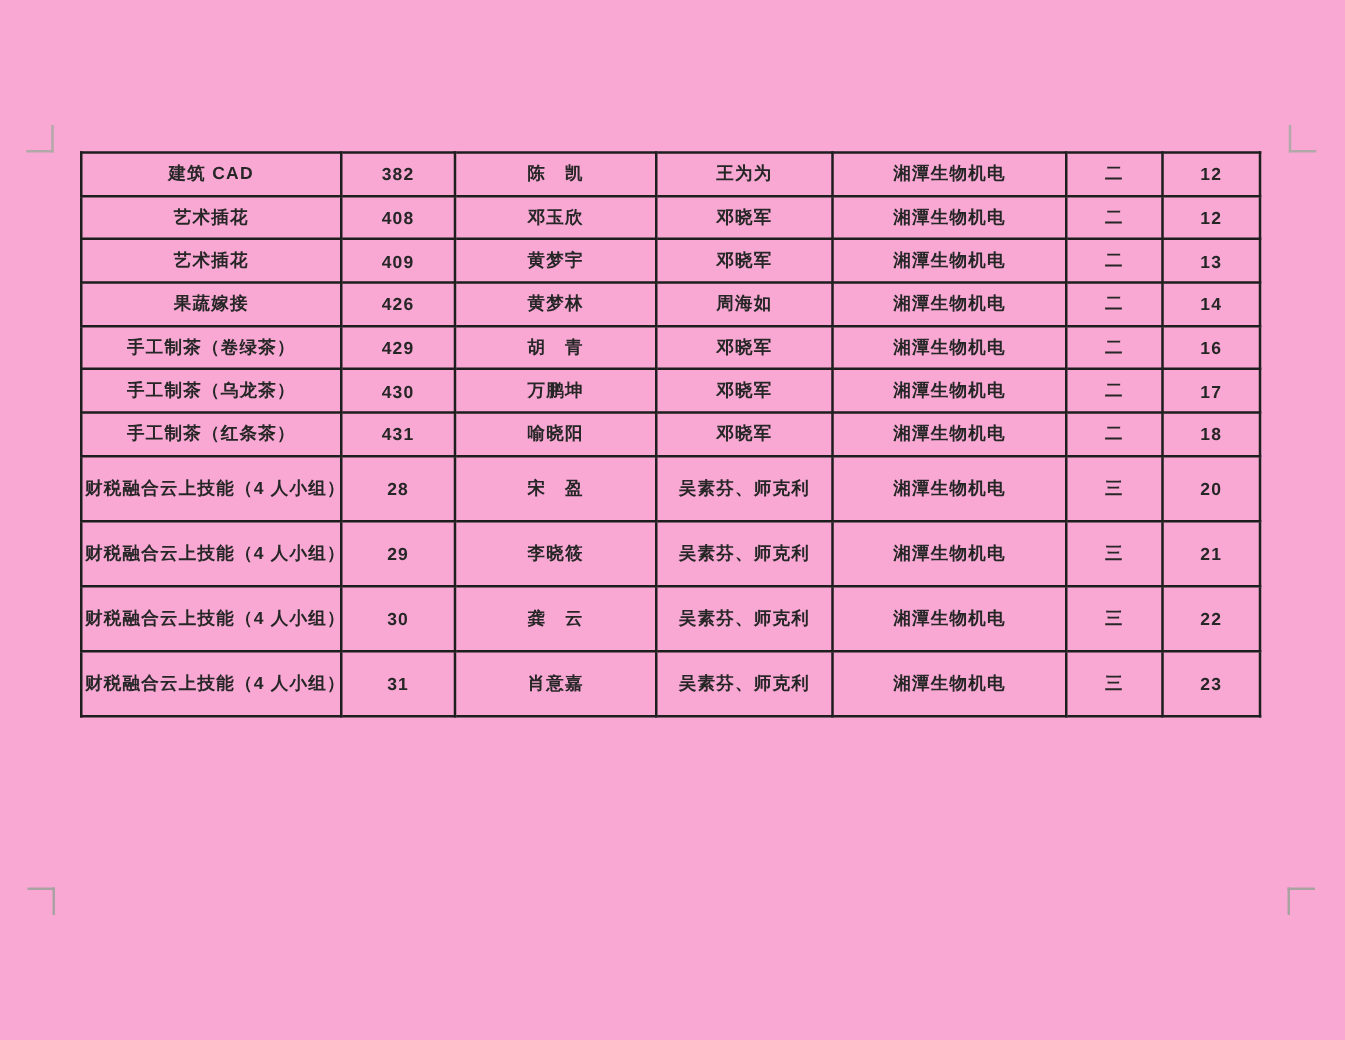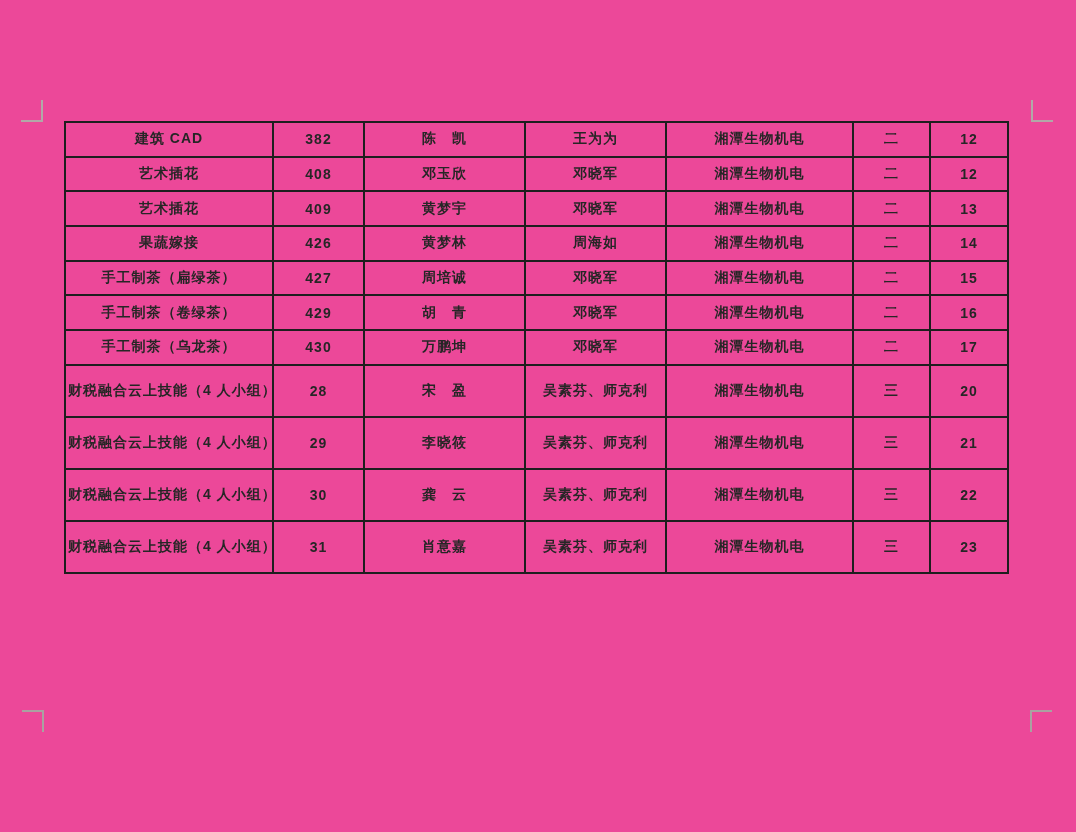--- a/index.html
+++ b/index.html
@@ -10,21 +10,21 @@
     width: 1076px;
     height: 832px;
     position: relative;
     background: #fdfdfd;
     font-family: "Liberation Sans", "DejaVu Sans", sans-serif;
     overflow: hidden;
   }
   .page {
     position: absolute;
     inset: 0;
-    background: #ec4899;
+    background: #f9a8d4;
   }
   
   .crop-mark {
     position: absolute;
     width: 20px;
     height: 20px;
   }
   .crop-tl { left: 21px;   top: 100px; border-right: 2px solid #b2a8a8; border-bottom: 2px solid #b2a8a8; }
   .crop-tr { left: 1031px; top: 100px; border-left:  2px solid #b2a8a8; border-bottom: 2px solid #b2a8a8; }
   .crop-bl { left: 22px;   top: 710px; border-right: 2px solid #aaa1a1; border-top:    2px solid #aaa1a1; }
@@ -108,45 +108,45 @@
           <tr class="row-normal">
             <td>果蔬嫁接</td>
             <td>426</td>
             <td>黄梦林</td>
             <td>周海如</td>
             <td>湘潭生物机电</td>
             <td>二</td>
             <td>14</td>
           </tr>
           <tr class="row-normal">
-            <td>手工制茶（扁绿茶）</td>
-            <td>427</td>
-            <td>周培诚</td>
-            <td>邓晓军</td>
-            <td>湘潭生物机电</td>
-            <td>二</td>
-            <td>15</td>
-          </tr>
-          <tr class="row-normal">
             <td>手工制茶（卷绿茶）</td>
             <td>429</td>
             <td>胡　青</td>
             <td>邓晓军</td>
             <td>湘潭生物机电</td>
             <td>二</td>
             <td>16</td>
           </tr>
           <tr class="row-normal">
             <td>手工制茶（乌龙茶）</td>
             <td>430</td>
             <td>万鹏坤</td>
             <td>邓晓军</td>
             <td>湘潭生物机电</td>
             <td>二</td>
             <td>17</td>
+          </tr>
+          <tr class="row-normal">
+            <td>手工制茶（红条茶）</td>
+            <td>431</td>
+            <td>喻晓阳</td>
+            <td>邓晓军</td>
+            <td>湘潭生物机电</td>
+            <td>二</td>
+            <td>18</td>
           </tr>
           <tr class="row-tall">
             <td>财税融合云上技能（4 人小组）</td>
             <td>28</td>
             <td>宋　盈</td>
             <td>吴素芬、师克利</td>
             <td>湘潭生物机电</td>
             <td>三</td>
             <td>20</td>
           </tr>

